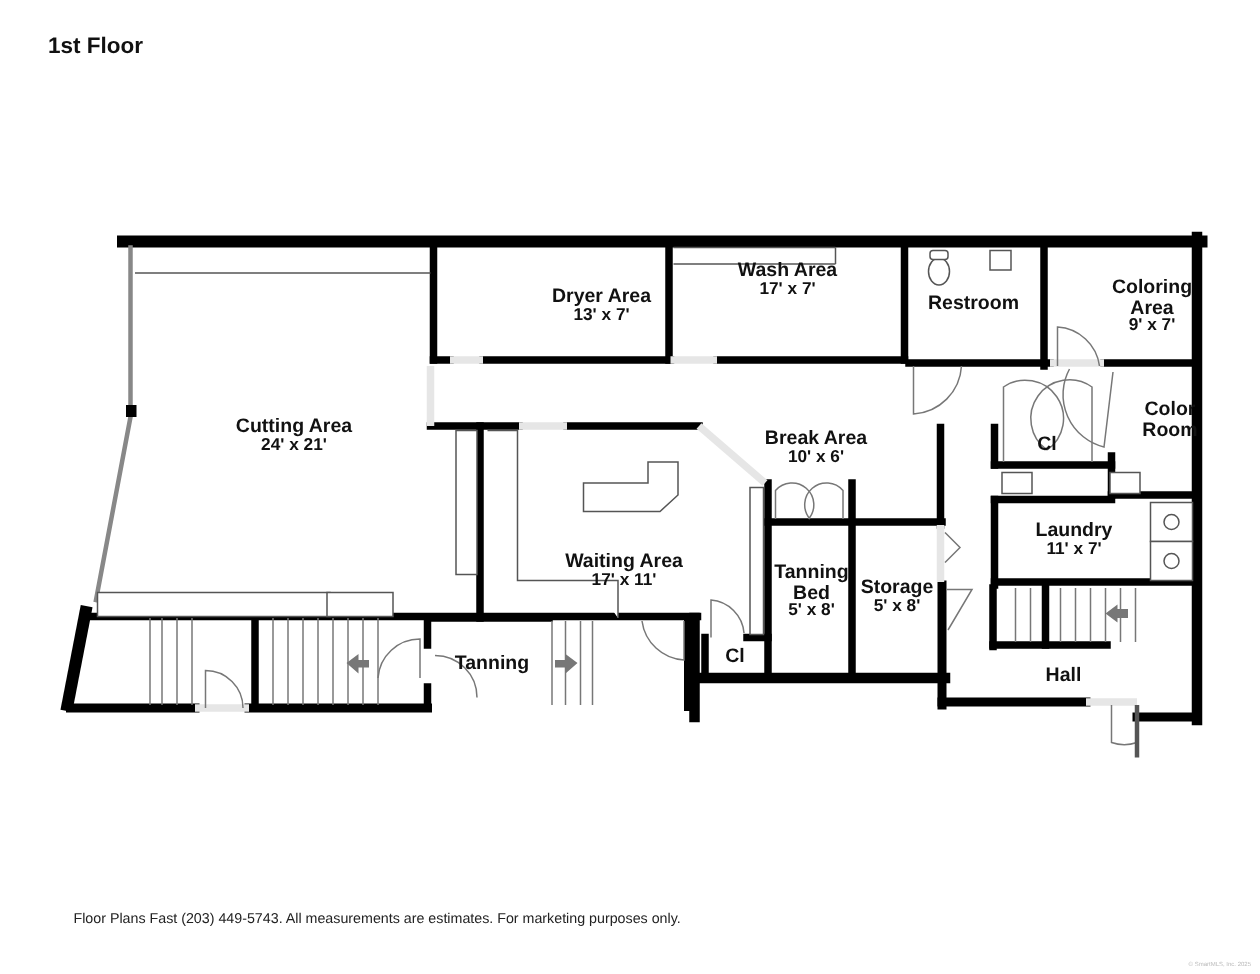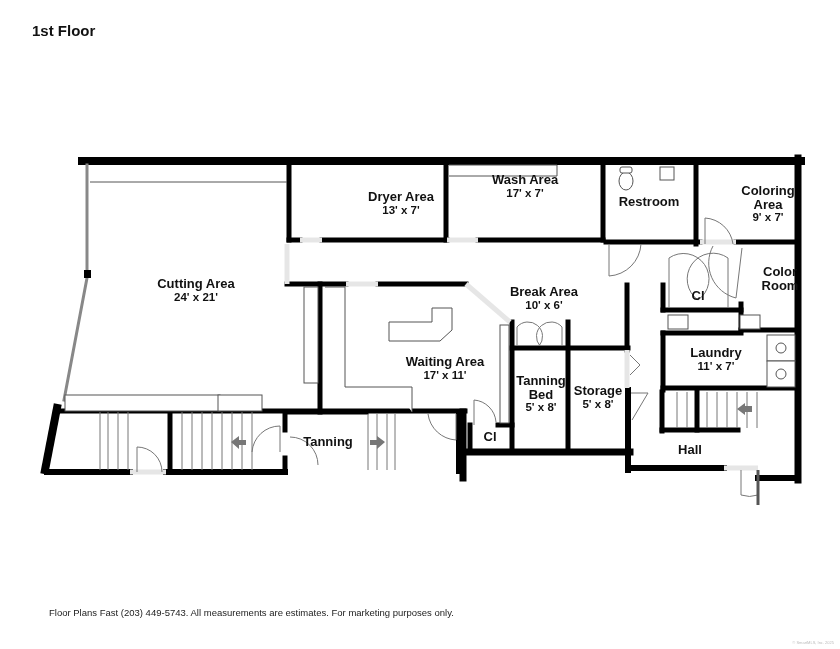--- a/index.html
+++ b/index.html
@@ -199,21 +199,21 @@
 <div class="room-label" style="left:780px;top:279px;width:44px;white-space:normal;">
   <span class="room-name">Color Room</span>
 </div>
 <div class="room-label" style="left:544px;top:298px;">
   <span class="room-name">Break Area</span>
   <span class="room-dim">10' x 6'</span>
 </div>
 <div class="room-label" style="left:698px;top:296px;">
   <span class="room-name">Cl</span>
 </div>
-<div class="room-label" style="left:416px;top:368px;margin-left:29px;">
+<div class="room-label" style="left:416px;top:380px;">
   <span class="room-name">Waiting Area</span>
   <span class="room-dim">17' x 11'</span>
 </div>
 <div class="room-label" style="left:716px;top:359px;">
   <span class="room-name">Laundry</span>
   <span class="room-dim">11' x 7'</span>
 </div>
 <div class="room-label" style="left:541px;top:394px;width:52px;white-space:normal;">
   <span class="room-name">Tanning Bed</span>
   <span class="room-dim">5' x 8'</span>
@@ -221,18 +221,18 @@
 <div class="room-label" style="left:598px;top:397px;">
   <span class="room-name">Storage</span>
   <span class="room-dim">5' x 8'</span>
 </div>
 <div class="room-label" style="left:490px;top:437px;">
   <span class="room-name">Cl</span>
 </div>
 <div class="room-label" style="left:328px;top:442px;">
   <span class="room-name">Tanning</span>
 </div>
-<div class="room-label" style="left:690px;top:450px;">
+<div class="room-label" style="left:709px;top:450px;">
   <span class="room-name">Hall</span>
 </div>
 
 <div class="footer">Floor Plans Fast (203) 449-5743.  All measurements are estimates.  For marketing purposes only.</div>
 <div class="watermark">© SmartMLS, Inc. 2025</div>
 
 </body></html>

